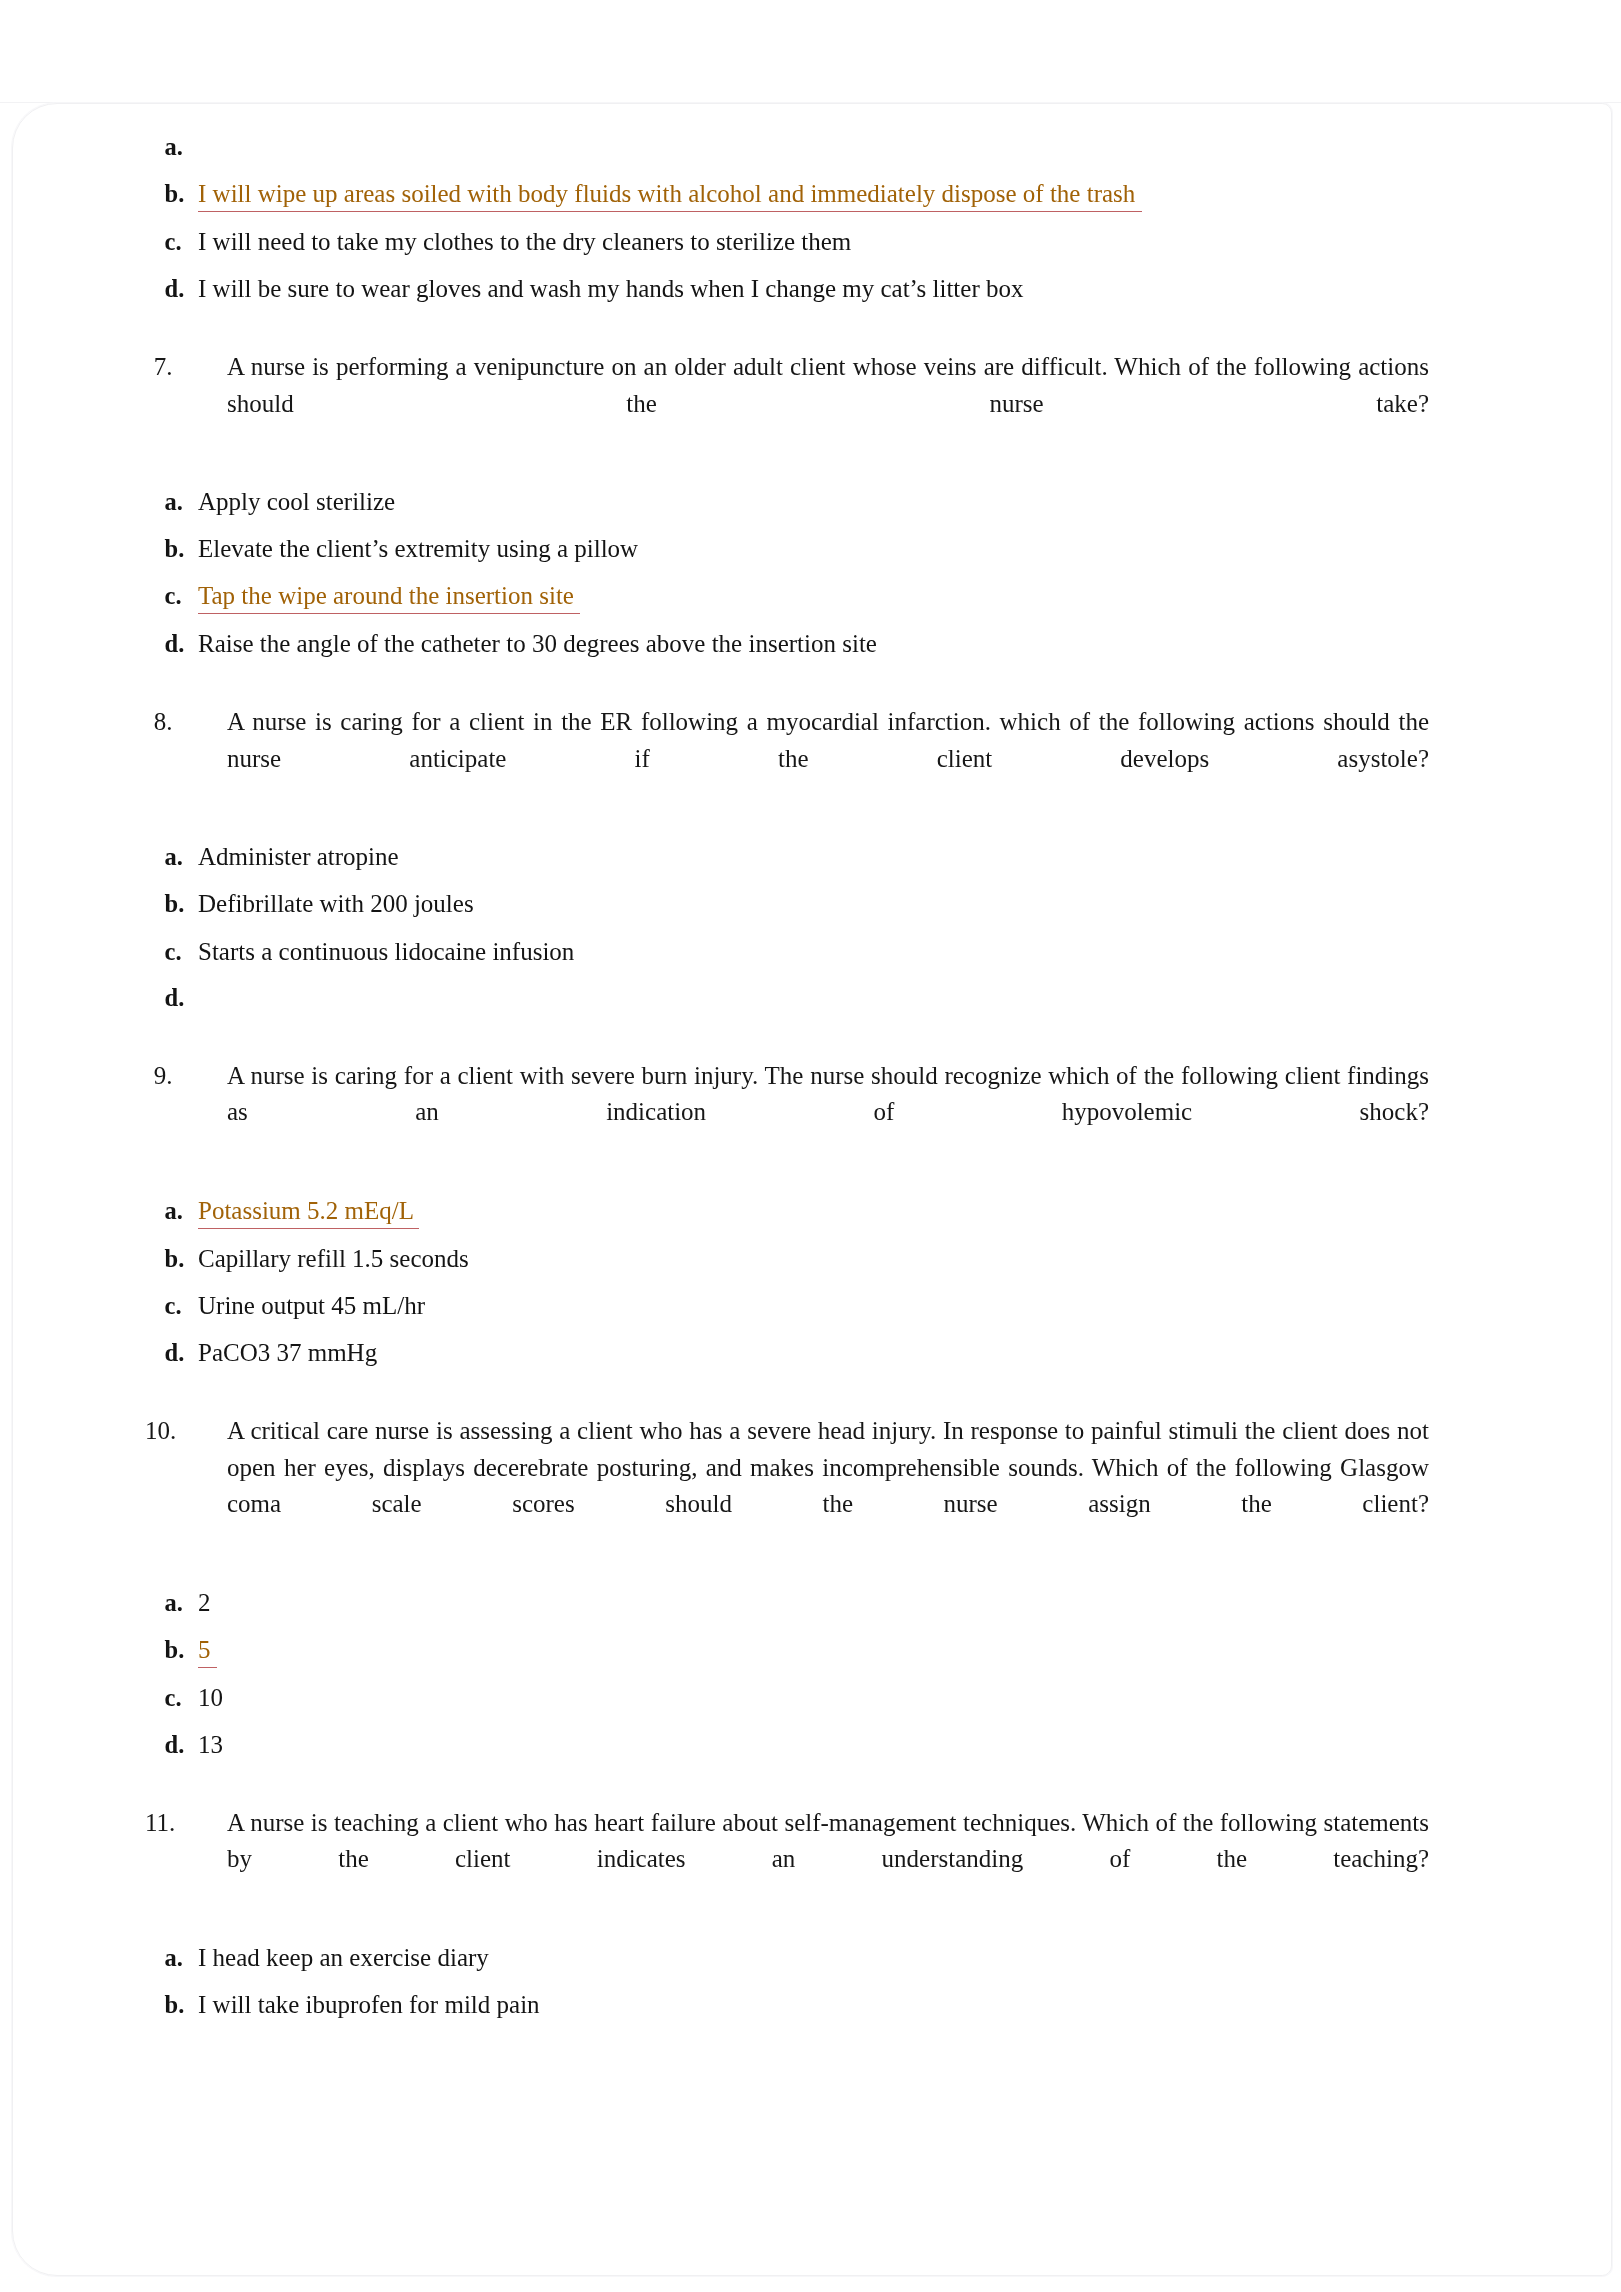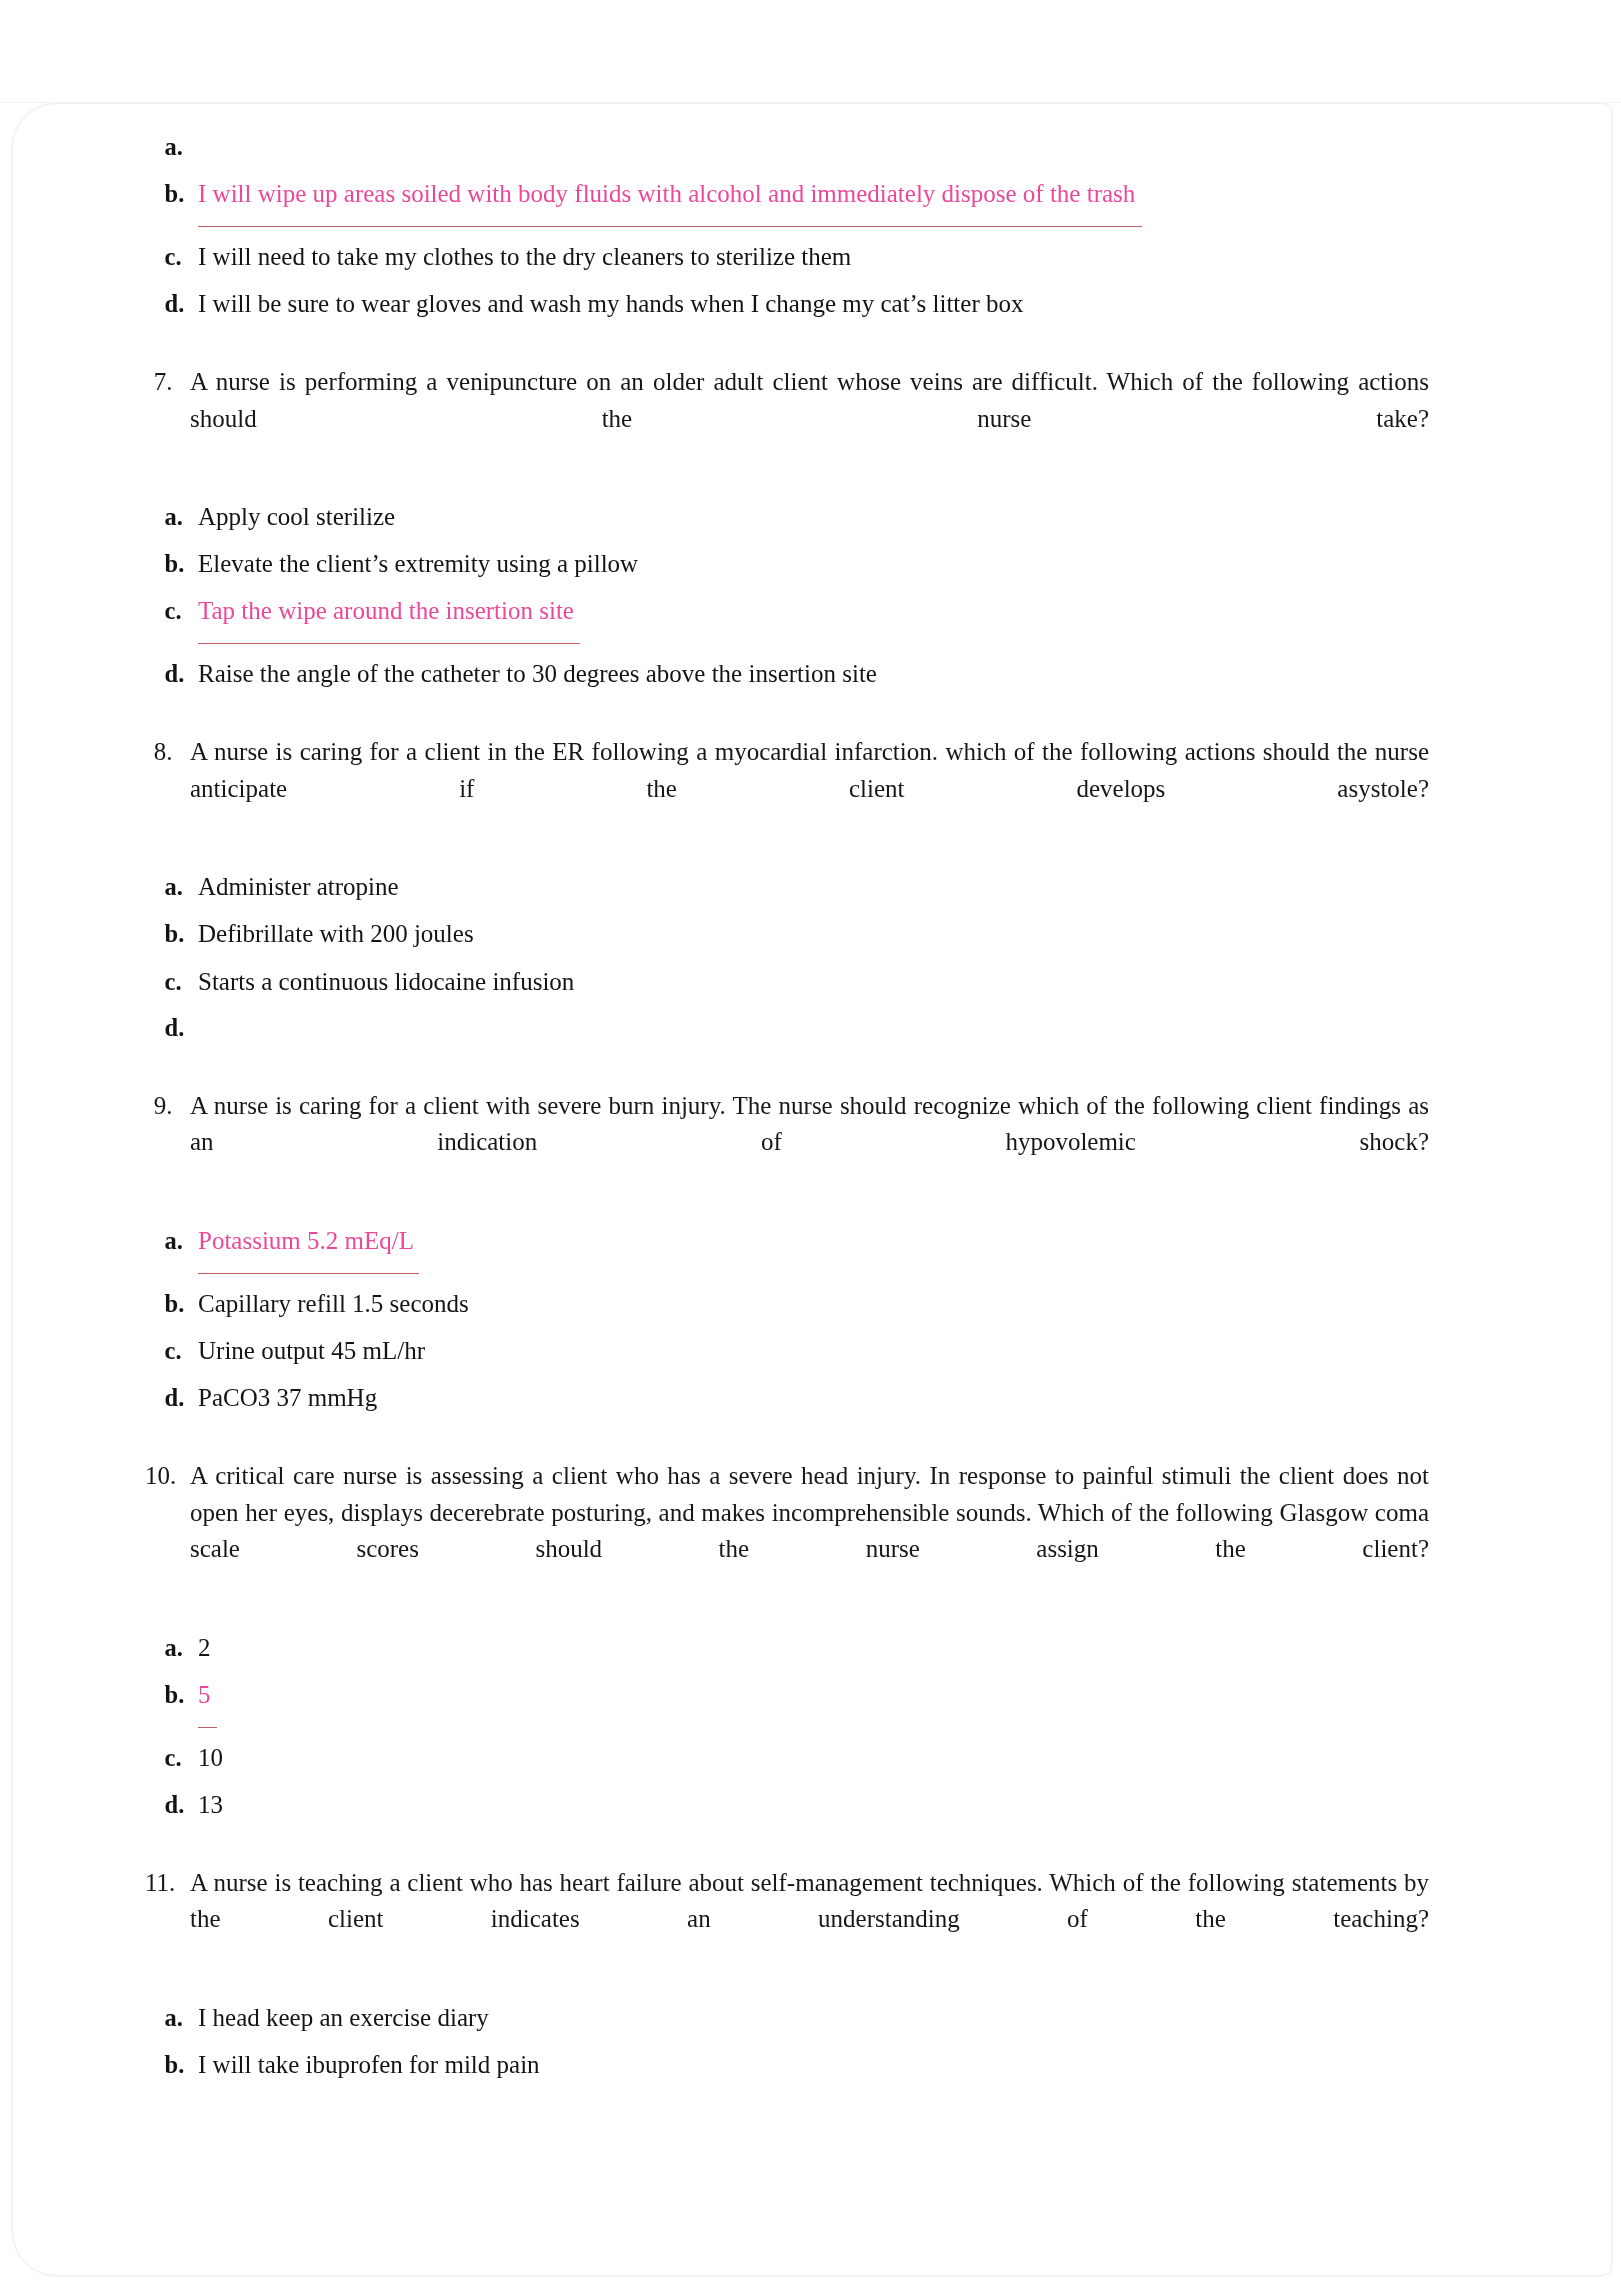--- a/index.html
+++ b/index.html
@@ -75,20 +75,21 @@
     padding-right: 17.6px;
     box-sizing: border-box;
     font-size: 25px;
     line-height: 1.46;
   }
   .q-text {
     flex: 1 1 auto;
     text-align: justify;
     text-justify: inter-word;
     hyphens: none;
+    margin-left: 37px;
   }
   .q-text::after {
     content: "";
     display: inline-block;
     width: 100%;
   }
 
   
   .options {
     list-style: none;
@@ -108,23 +109,23 @@
     box-sizing: border-box;
     padding-left: 19.6px;
     font-weight: bold;
     font-size: 24.5px;
   }
   .opt-text {
     flex: 0 1 auto;
     white-space: pre-wrap;
   }
   .opt-text.answer {
-    color: #ec4899;
+    color: #a16207;
     border-bottom: 1.6px solid #bf6163;
-    padding-bottom: 15px;
+    padding-bottom: 0;
   }
 
   .spacer-lg { height: 43px; }
   .spacer-opt-top { height: 13.7px; }
 
   .group { margin-bottom: 0; }
 </style>
 </head>
 <body>
 

